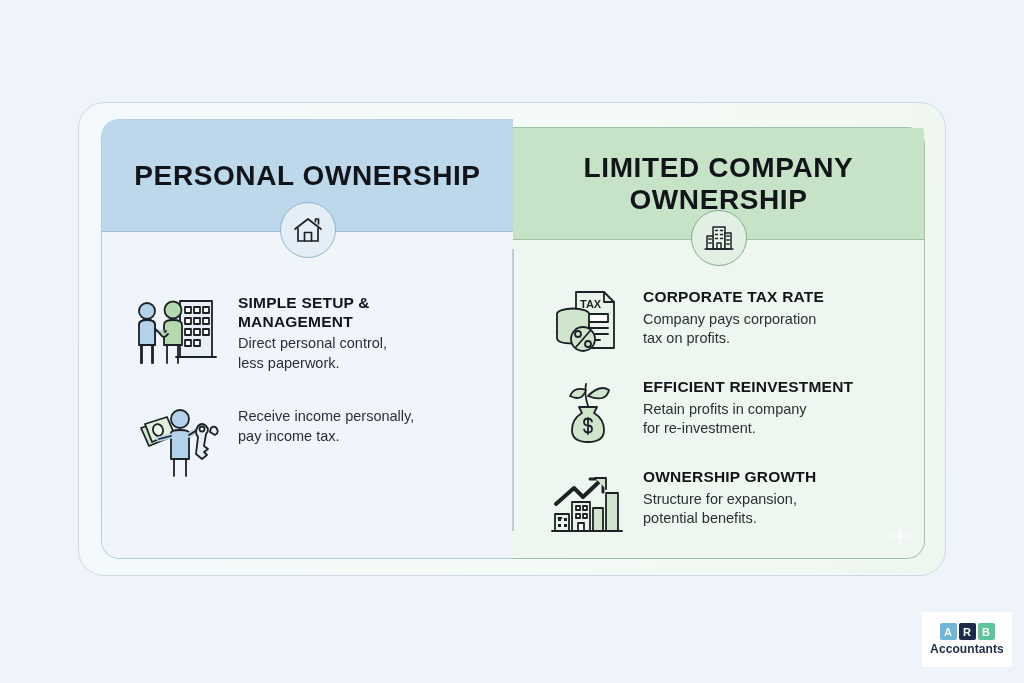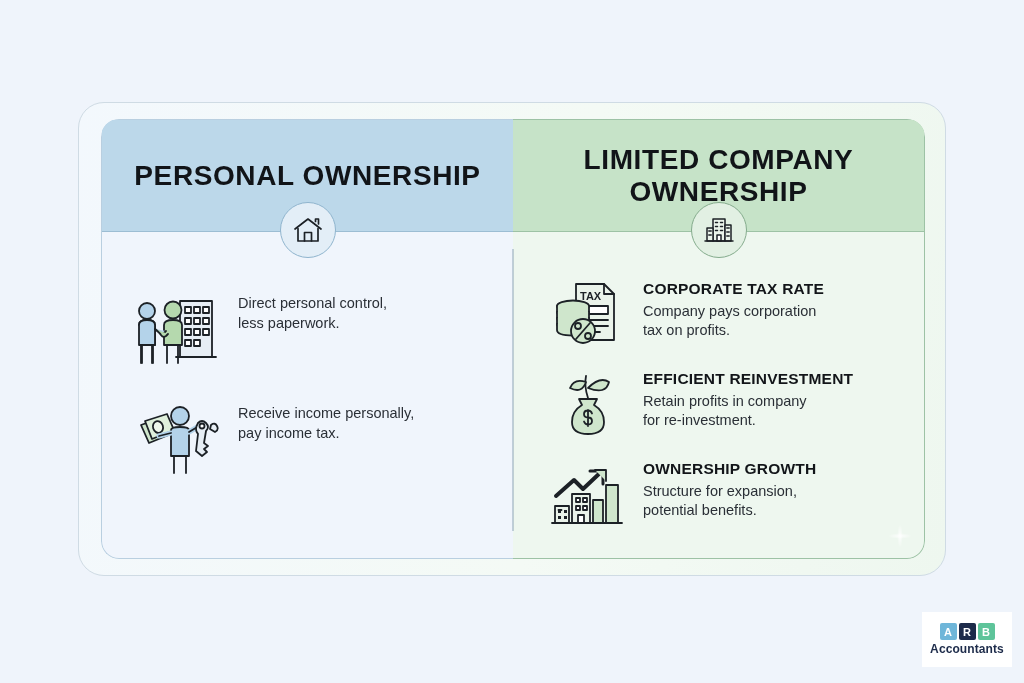--- a/index.html
+++ b/index.html
@@ -55,21 +55,21 @@
 
   .panel {
     position: relative;
     width: 50%;
     box-sizing: border-box;
   }
 
   .panel-left  { background: #f0f5fc; border: 1px solid #b9cfe0; border-right: none;
                  border-radius: 18px 0 0 18px; }
   .panel-right { background: #eef7ef; border: 1px solid #9dc2a5; border-left: none;
-                 border-radius: 0 18px 18px 0; }
+                 border-radius: 0 18px 18px 0; margin-top: 8px; }
 
   
   .header-band {
     height: 112px;
     box-sizing: border-box;
     display: flex;
     align-items: center;
     justify-content: center;
     text-align: center;
     padding: 0 26px;
@@ -241,20 +241,21 @@
 
               <circle cx="40" cy="21" r="8.5" fill="#b5d9ae"></circle>
               <path d="M31 36 q0-5 9-5 q9 0 9 5 v20 h-18 z" fill="#b5d9ae"></path>
               <path d="M34 57 v17 M45 57 v17"></path>
 
               <path d="M22 40 l7 6 l4 -4" fill="#b4d3ea"></path>
               <path d="M22 40 q5 4 6 6 q2 3 5 1 l2 -2" fill="#b5d9ae"></path>
             </svg>
           </div>
           <div class="item-text">
+            <p class="item-title">SIMPLE SETUP &amp; MANAGEMENT</p>
             <p class="item-desc">Direct personal control,
 less paperwork.</p>
           </div>
         </div>
 
         <div class="item">
           <div class="item-icon">
             <svg width="86" height="80" viewBox="0 0 86 80" fill="none" stroke="#1c2126" stroke-width="1.8" stroke-linejoin="round" stroke-linecap="round">
 
               <path d="M8 26 l22 -8 l8 17 l-22 9 z" fill="#cfe6cc"></path>

